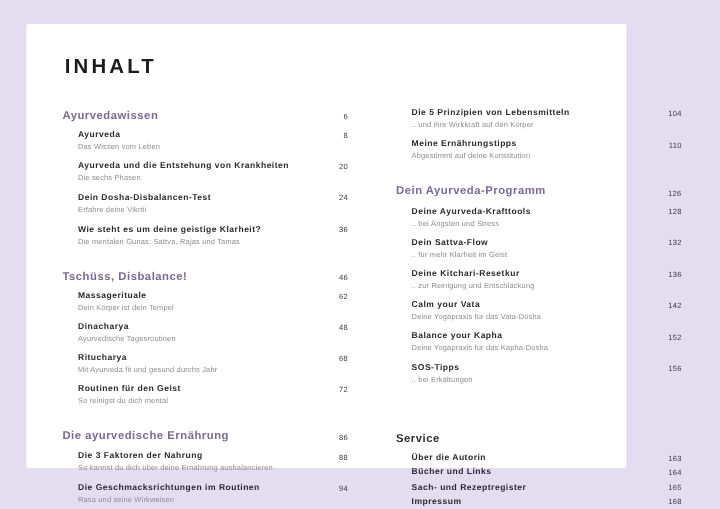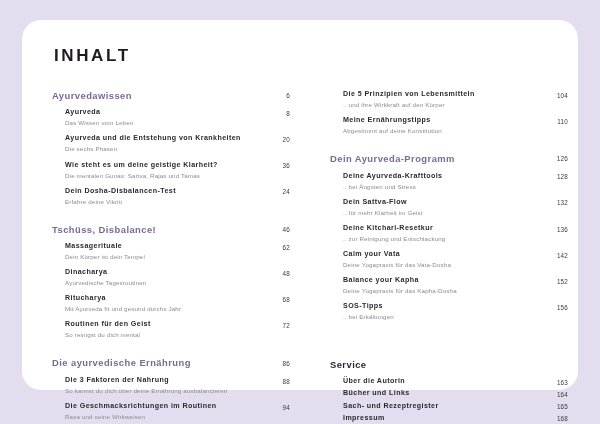--- a/index.html
+++ b/index.html
@@ -10,24 +10,24 @@
     width: 600px;
     height: 424px;
     background: #e4ddef;
     font-family: "Liberation Sans", sans-serif;
     overflow: hidden;
   }
   .page {
     position: absolute;
     left: 22px;
     top: 20px;
-    width: 556px;
+    width: 500px;
     height: 370px;
     background: #ffffff;
-    border-radius: 19px;
+    border-radius: 2px;
     box-sizing: border-box;
     padding: 26px 30px 0 30px;
   }
   .page-title {
     font-size: 17px;
     font-weight: bold;
     letter-spacing: 2.6px;
     color: #1d1b20;
     margin: 0 0 24px 2px;
     font-family: "Liberation Sans", sans-serif;
@@ -38,21 +38,21 @@
   }
   .col {
     width: 238px;
     flex: 0 0 238px;
   }
   .section {
     margin-bottom: 13px;
   }
   .section-head {
     display: flex;
-    align-items: center;
+    align-items: flex-end;
     margin-bottom: 7px;
   }
   .section-title {
     font-size: 9.4px;
     font-weight: bold;
     letter-spacing: 0.45px;
     color: #7a6a93;
     flex: 1 1 auto;
     line-height: 1.2;
   }
@@ -124,31 +124,31 @@
           </div>
           <div class="entry">
             <div class="entry-row">
               <span class="entry-title">Ayurveda und die Entstehung von Krankheiten</span>
               <span class="entry-page">20</span>
             </div>
             <div class="entry-sub">Die sechs Phasen</div>
           </div>
           <div class="entry">
             <div class="entry-row">
+              <span class="entry-title">Dein Dosha-Disbalancen-Test</span>
+              <span class="entry-page">24</span>
+            </div>
+            <div class="entry-sub">Erfahre deine Vikriti</div>
+          </div>
+          <div class="entry">
+            <div class="entry-row">
               <span class="entry-title">Wie steht es um deine geistige Klarheit?</span>
               <span class="entry-page">36</span>
             </div>
             <div class="entry-sub">Die mentalen Gunas: Sattva, Rajas und Tamas</div>
-          </div>
-          <div class="entry">
-            <div class="entry-row">
-              <span class="entry-title">Dein Dosha-Disbalancen-Test</span>
-              <span class="entry-page">24</span>
-            </div>
-            <div class="entry-sub">Erfahre deine Vikriti</div>
           </div>
         </div>
         <div class="spacer-md"></div>
         <div class="section">
           <div class="section-head">
             <span class="section-title">Tschüss, Disbalance!</span>
             <span class="section-page">46</span>
           </div>
           <div class="entry">
             <div class="entry-row">

